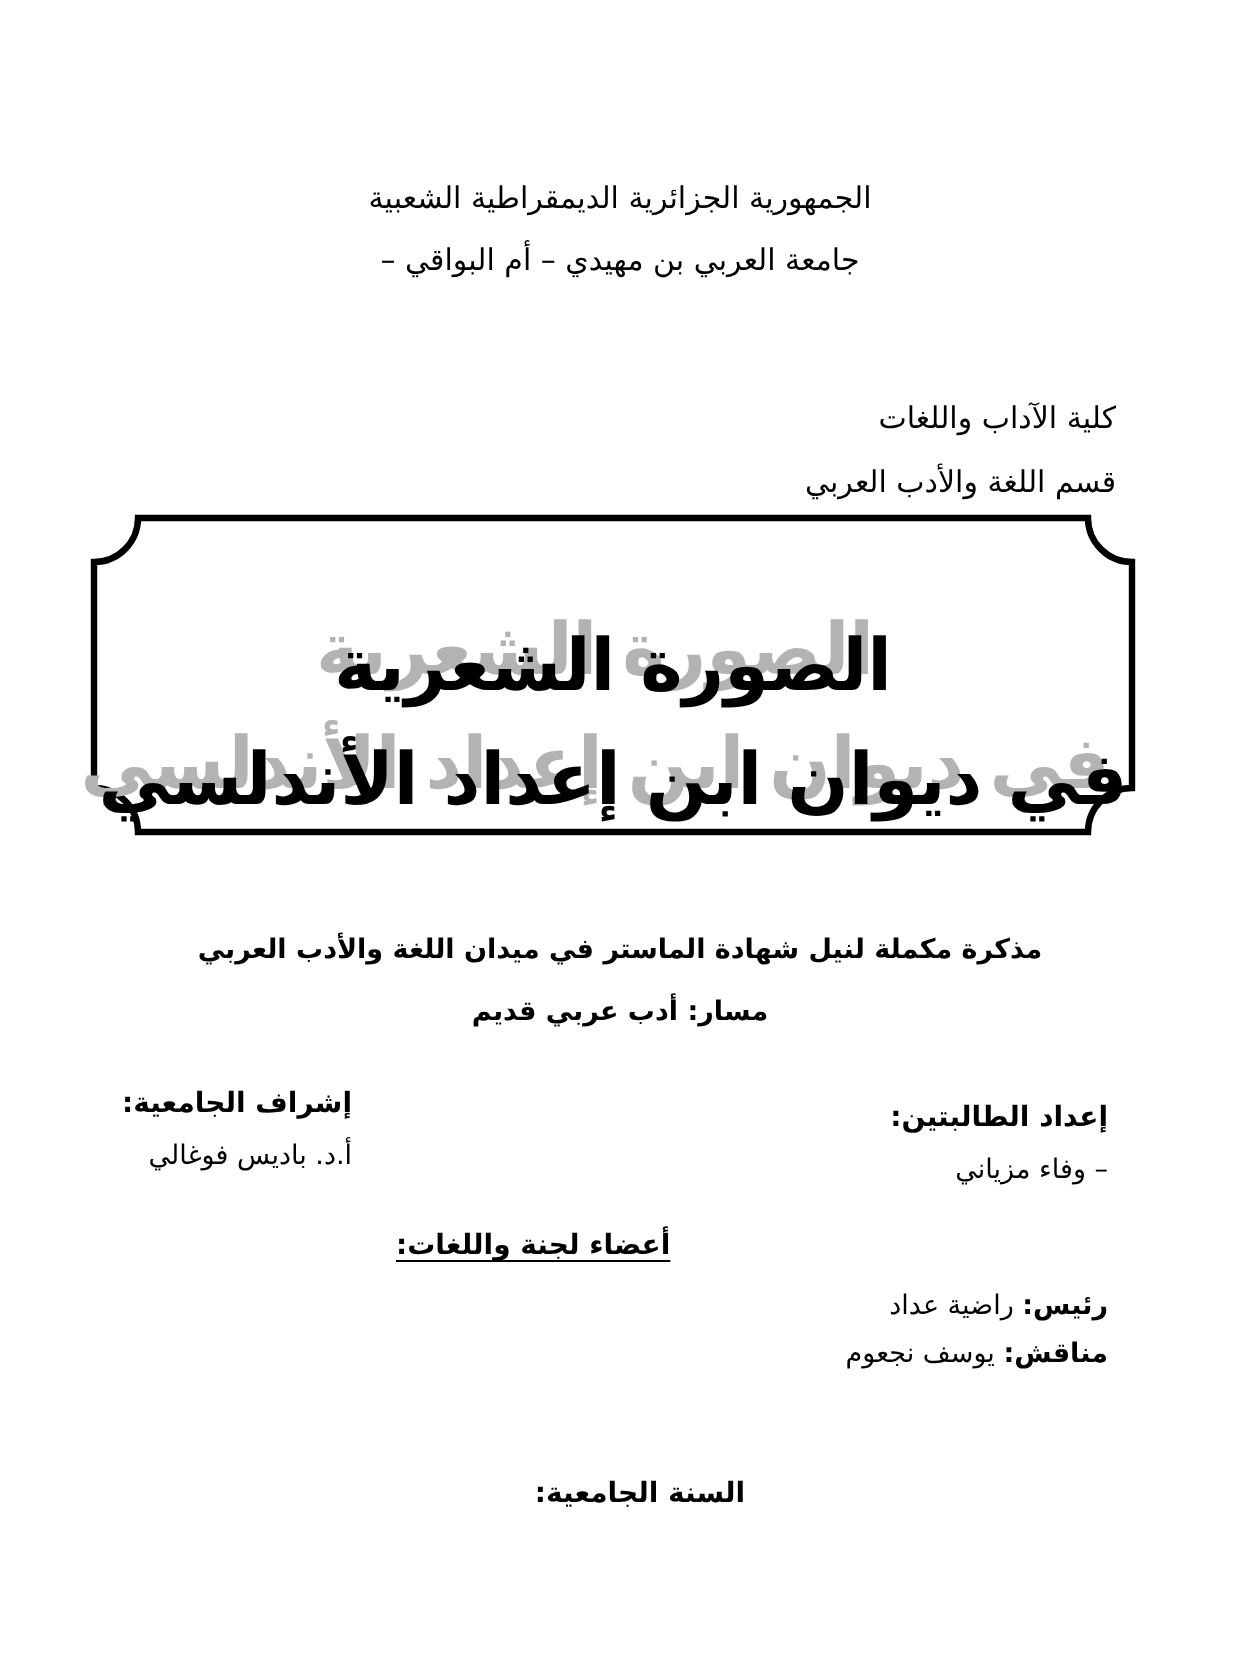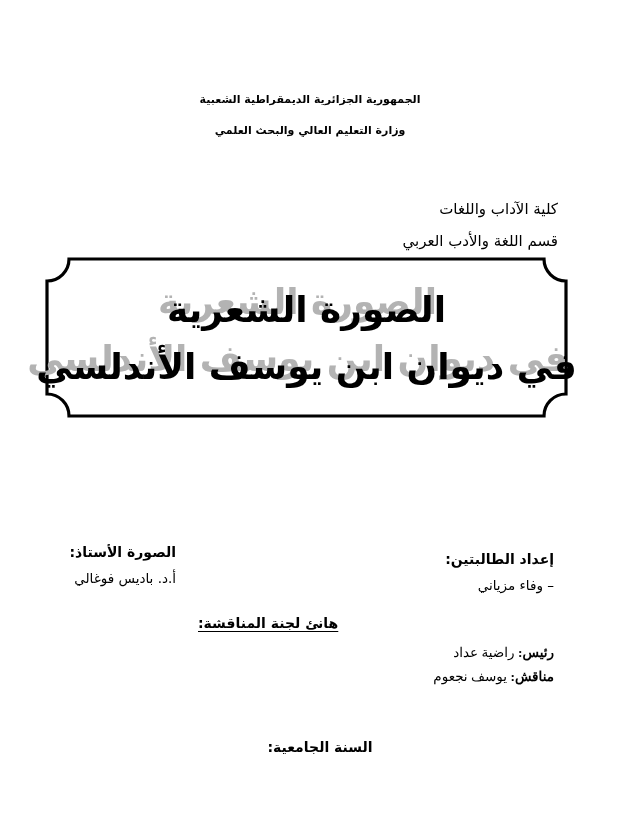--- a/index.html
+++ b/index.html
@@ -11,22 +11,22 @@
     position: relative;
     overflow: hidden;
     color: #000;
   }
   .abs { position: absolute; }
 
   
   .header-block {
     top: 84px; left: 0; right: 0;
     text-align: center;
-    font-weight: bold;
-    font-size: 11px;
+    font-weight: normal;
+    font-size: 15px;
     line-height: 31px;
   }
 
   
   .faculty-block {
     top: 193px; right: 62px;
     text-align: right;
     font-weight: normal;
     font-size: 15px;
     line-height: 32px;
@@ -42,20 +42,21 @@
     position: relative;
     height: 100%;
     display: flex;
     flex-direction: column;
     justify-content: center;
     align-items: center;
     font-weight: bold;
     font-size: 36px;
     line-height: 57px;
     white-space: nowrap;
+    margin-top: 24px;
   }
 
   
   .note-block {
     top: 460px; left: 0; right: 0;
     text-align: center;
     font-weight: bold;
     font-size: 13.5px;
     line-height: 31px;
   }
@@ -85,71 +86,72 @@
     font-weight: bold;
     font-size: 14px;
     text-decoration: underline;
     text-underline-offset: 3px;
   }
   .committee-list {
     top: 641px; right: 66px;
     text-align: right;
     font-size: 13.5px;
     line-height: 24px;
-    font-family: Liberation Serif, serif;
   }
   .committee-list .role { font-weight: bold; }
 
   
   .year-block {
     top: 734px; left: 0; right: 0;
     text-align: center;
     font-weight: bold;
     font-size: 14px;
     line-height: 26px;
     margin-left: 20px;
   }
 </style>
 </head>
 <body>
 
 <div class="abs header-block">
   <div>الجمهورية الجزائرية الديمقراطية الشعبية</div>
-  <div>وزارة التعليم العالي والبحث العلمي</div>
+  <div>جامعة العربي بن مهيدي – أم البواقي –</div>
 </div>
 
 <div class="abs faculty-block">
   <div>كلية الآداب واللغات</div>
   <div>قسم اللغة والأدب العربي</div>
 </div>
 
 <div class="abs plaque">
   <svg viewBox="0 0 523 161" width="523" height="161" aria-hidden="true">
     <path d="M 24 2 L 499 2 A 22 22 0 0 0 521 24 L 521 137 A 22 22 0 0 0 499 159 L 24 159 A 22 22 0 0 0 2 137 L 2 24 A 22 22 0 0 0 24 2 Z" fill="none" stroke="#000000" stroke-width="3.2"></path>
   </svg>
   <div class="title-text">
     <div class="title-line" style="text-shadow: rgb(179, 179, 179) -9px -8px 0px;">الصورة الشعرية</div>
-    <div class="title-line" style="text-shadow: rgb(179, 179, 179) -9px -8px 0px;">في ديوان ابن يوسف الأندلسي</div>
+    <div class="title-line" style="text-shadow: rgb(179, 179, 179) -9px -8px 0px;">في ديوان ابن إعداد الأندلسي</div>
   </div>
 </div>
 
 <div class="abs note-block">
+  <div>مذكرة مكملة لنيل شهادة الماستر في ميدان اللغة والأدب العربي</div>
+  <div>مسار: أدب عربي قديم</div>
 </div>
 
 <div class="abs prepared-block">
   <div class="col-heading">إعداد الطالبتين:</div>
   <div>– وفاء مزياني</div>
 </div>
 
 <div class="abs supervision-block">
-  <div class="col-heading">الصورة الأستاذ:</div>
+  <div class="col-heading">إشراف الجامعية:</div>
   <div>أ.د. باديس فوغالي</div>
 </div>
 
-<div class="abs committee-heading">هانئ لجنة المناقشة:</div>
+<div class="abs committee-heading">أعضاء لجنة واللغات:</div>
 
 <div class="abs committee-list">
   <div>
     <span class="role">رئيس:</span>
     <span>راضية عداد</span>
   </div>
   <div>
     <span class="role">مناقش:</span>
     <span>يوسف نجعوم</span>
   </div>

